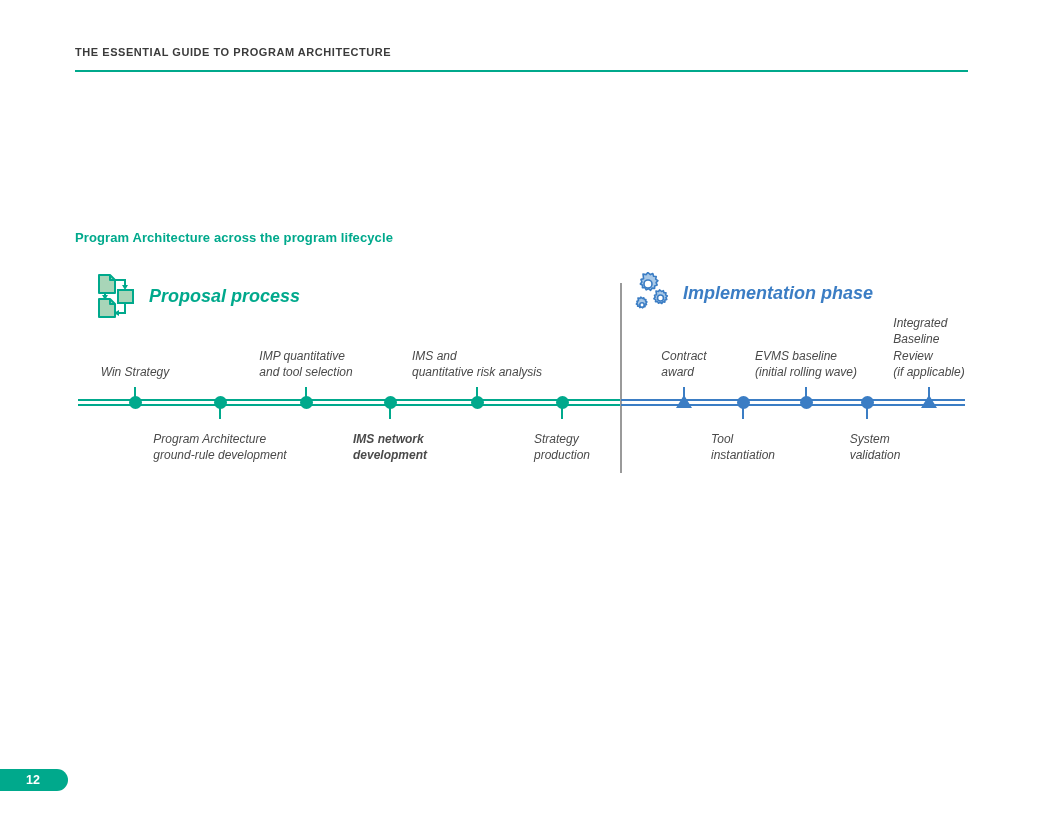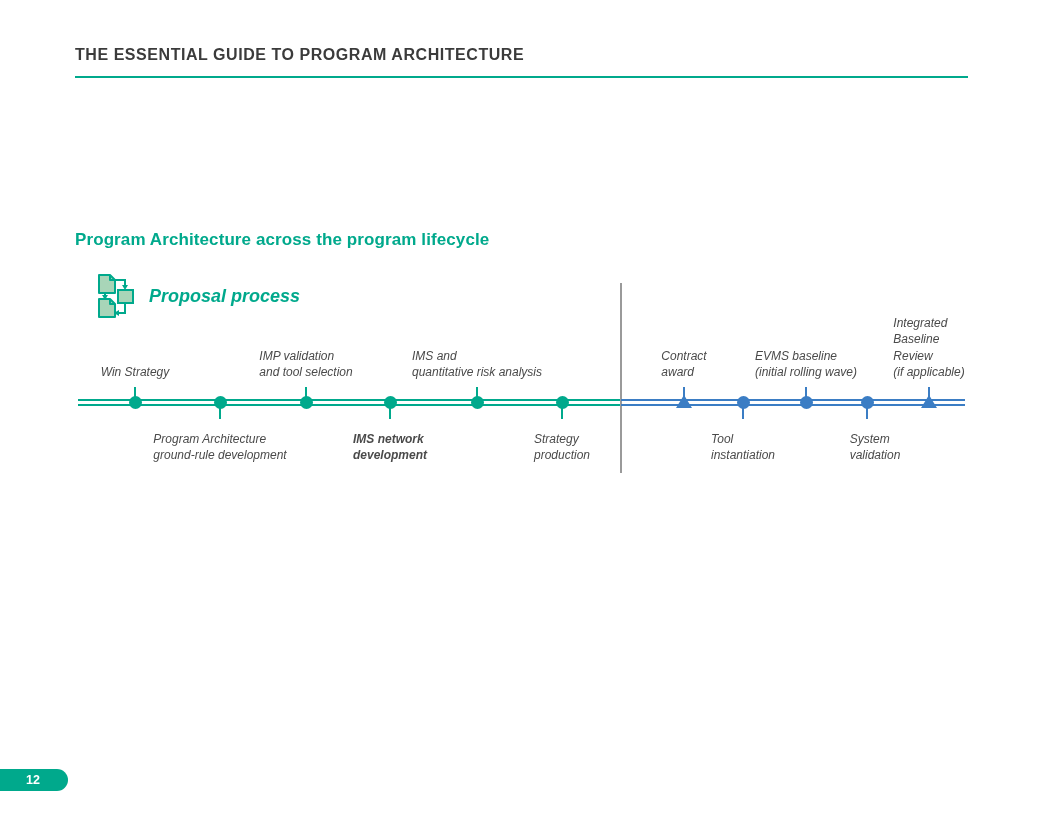--- a/index.html
+++ b/index.html
@@ -17,40 +17,40 @@
   }
 
   
   .page-header {
     position: absolute;
     left: 75px;
     top: 46px;
     width: 893px;
   }
   .page-header .title {
-    font-size: 16px;
+    font-size: 11px;
     font-weight: bold;
     letter-spacing: 0.55px;
     color: #3b3b3b;
     text-transform: uppercase;
     white-space: nowrap;
   }
   .page-header .rule {
     margin-top: 12px;
     height: 2px;
     background: #00a98c;
     width: 893px;
   }
 
   
   .section-title {
     position: absolute;
     left: 75px;
     top: 230px;
-    font-size: 17px;
+    font-size: 13px;
     font-weight: bold;
     color: #00a98c;
     letter-spacing: 0.1px;
     white-space: nowrap;
   }
 
   
   .figure {
     position: absolute;
     left: 0;
@@ -205,20 +205,38 @@
         <polygon points="29,18 26,13 32,13" fill="#00a98c"></polygon>
         <path d="M9 21 v4" fill="none" stroke="#00a98c" stroke-width="2"></path>
         <polygon points="9,28 6,23 12,23" fill="#00a98c"></polygon>
         <path d="M29 31 v10 h-9" fill="none" stroke="#00a98c" stroke-width="2"></path>
         <polygon points="18,41 23,38 23,44" fill="#00a98c"></polygon>
       </svg>
     </span>
     <span class="phase-label">Proposal process</span>
   </div>
 
+  <div class="phase-head phase-implementation">
+    <span class="phase-icon-wrap">
+      <svg class="phase-icon gears" viewBox="0 0 40 42" xmlns="http://www.w3.org/2000/svg">
+        <g fill="#a9c9e8" stroke="#3b7dc4" stroke-width="1.6" stroke-linejoin="round">
+
+          <path d="M13 2 l3.2 .6 1.6-2.1 2.6 2.1 2.4-1 .8 2.6 2.6 .3-.5 2.6 2.2 1.5-1.8 2 1.1 2.4-2.5 .9-.1 2.6-2.6-.4-1.4 2.2-2.1-1.6-2.3 1.2-1.2-2.3-2.6 .2 .2-2.6-2.3-1.2 1.6-2.1-.9-2.5 2.6-.6Z" transform="translate(-2,0)"></path>
+          <circle cx="16" cy="12" r="4" fill="#ffffff"></circle>
+
+          <path d="M27 20 l2.4 .5 1.2-1.6 2 1.6 1.8-.8 .6 2 2 .2-.4 2 1.7 1.1-1.4 1.6 .9 1.8-1.9 .7v2l-2-.3-1.1 1.7-1.6-1.2-1.8 .9-.9-1.7-2 .1 .2-2-1.8-.9 1.3-1.6-.7-1.9 2-.5Z" transform="translate(-3,-1)"></path>
+          <circle cx="28.5" cy="26" r="3" fill="#ffffff"></circle>
+
+          <path d="M9 28 l1.9 .4 .9-1.2 1.6 1.2 1.4-.6 .5 1.6 1.6 .1-.3 1.6 1.3 .9-1.1 1.2 .7 1.4-1.5 .6v1.5l-1.6-.2-.8 1.3-1.3-.9-1.4 .7-.7-1.4-1.6 .1 .2-1.6-1.4-.7 1-1.3-.5-1.5 1.6-.4Z" transform="translate(-3,-2)"></path>
+          <circle cx="10" cy="33" r="2.2" fill="#ffffff"></circle>
+        </g>
+      </svg>
+    </span>
+    <span class="phase-label">Implementation phase</span>
+  </div>
 
   <div class="phase-divider"></div>
 
   <div class="axis axis-green"></div>
   <div class="axis axis-blue"></div>
 
   <div id="milestone-layer">
       <div class="marker green up" style="left: 135px;">
         <div class="stem"></div>
         <div class="dot"></div>
@@ -227,21 +245,21 @@
       <div class="marker green down" style="left: 220px;">
         <div class="stem"></div>
         <div class="dot"></div>
       </div>
       <div class="caption below" style="left: 220px; top: 430.5px;">Program Architecture
 ground-rule development</div>
       <div class="marker green up" style="left: 306px;">
         <div class="stem"></div>
         <div class="dot"></div>
       </div>
-      <div class="caption above" style="left: 306px; top: 347.5px;">IMP validation
+      <div class="caption above" style="left: 306px; top: 347.5px;">IMP quantitative
 and tool selection</div>
       <div class="marker green down" style="left: 390px;">
         <div class="stem"></div>
         <div class="dot"></div>
       </div>
       <div class="caption below" style="left: 390px; top: 430.5px; font-weight: bold;">IMS network
 development</div>
       <div class="marker green up" style="left: 477px;">
         <div class="stem"></div>
         <div class="dot"></div>

